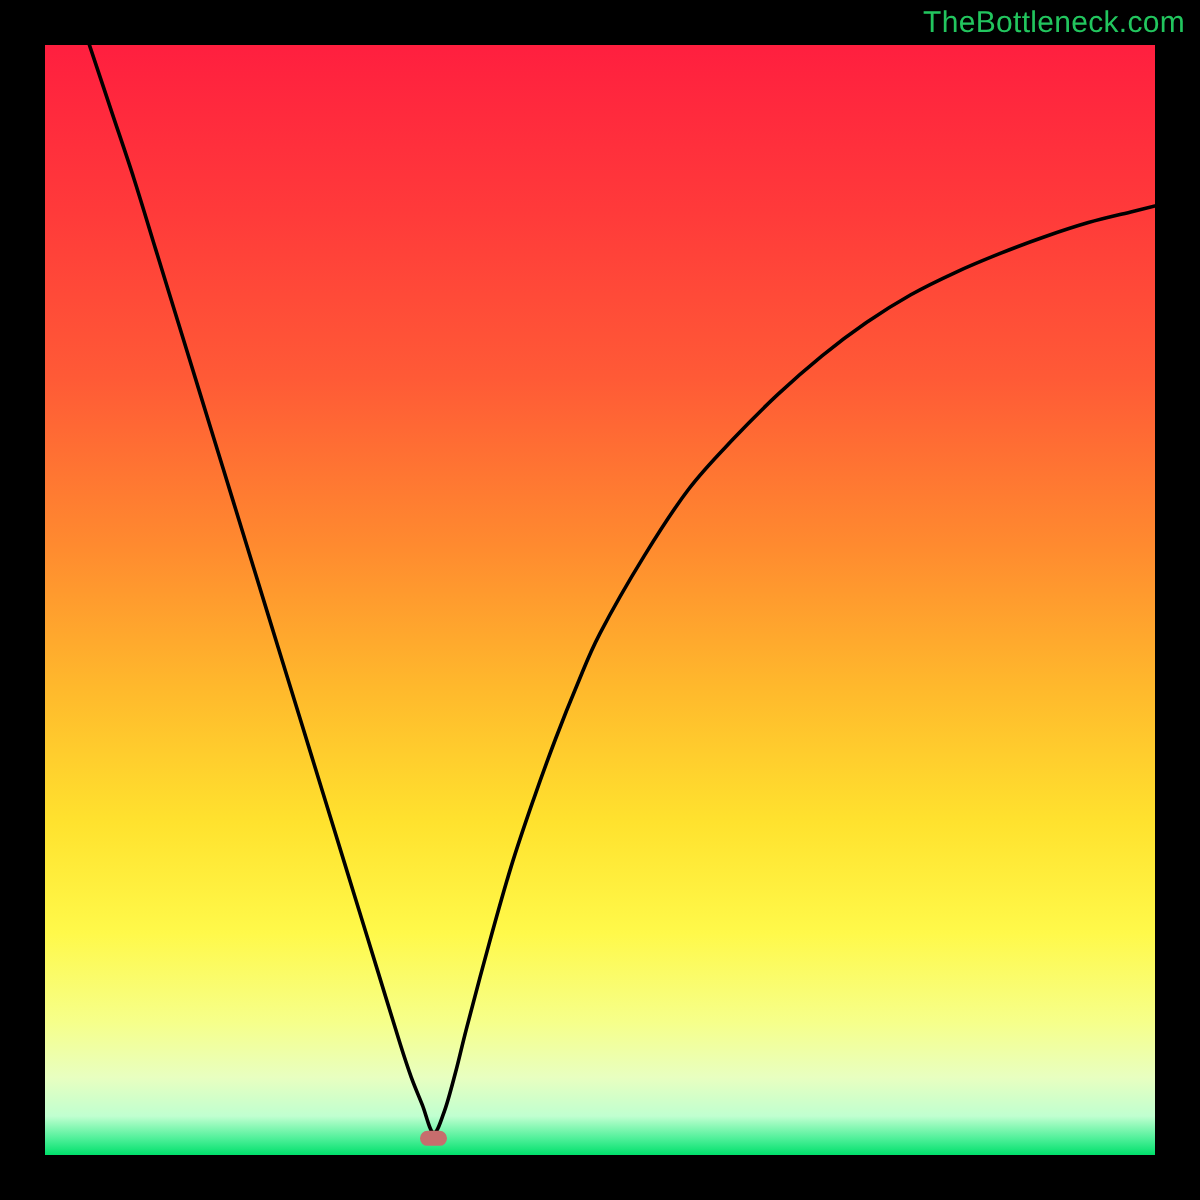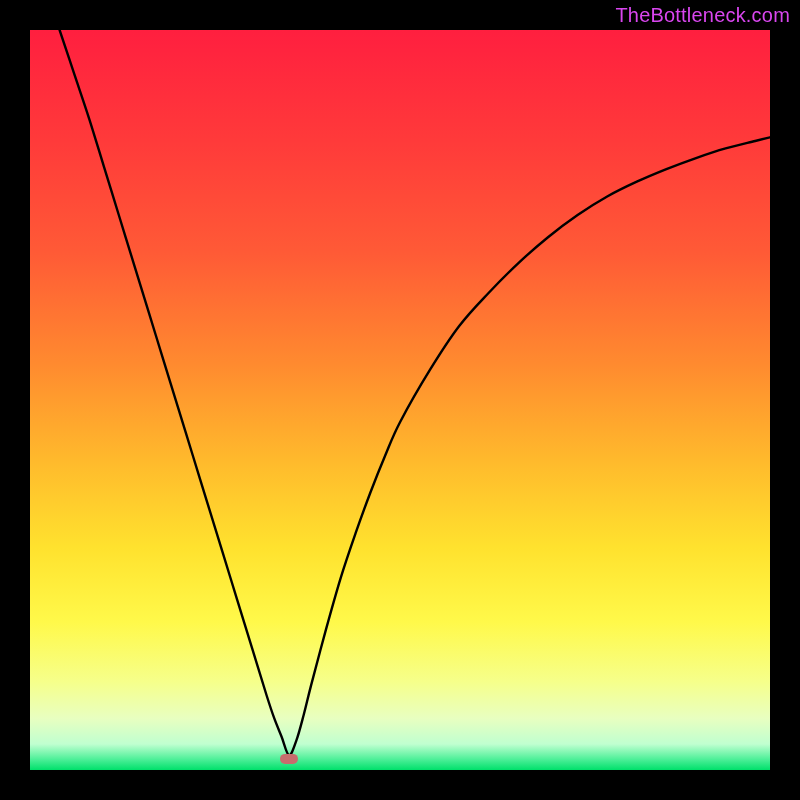--- a/index.html
+++ b/index.html
@@ -14,21 +14,21 @@
   .frame {
     position: relative;
     width: 800px;
     height: 800px;
     background: #000;
   }
   .watermark {
     position: absolute;
     top: 4px;
     right: 10px;
-    color: #d946ef;
+    color: #22c55e;
     font-size: 20px;
     font-weight: 500;
     letter-spacing: 0.2px;
     z-index: 20;
   }
   .plot-wrap {
     position: absolute;
     left: 30px;
     top: 30px;
     width: 740px;

